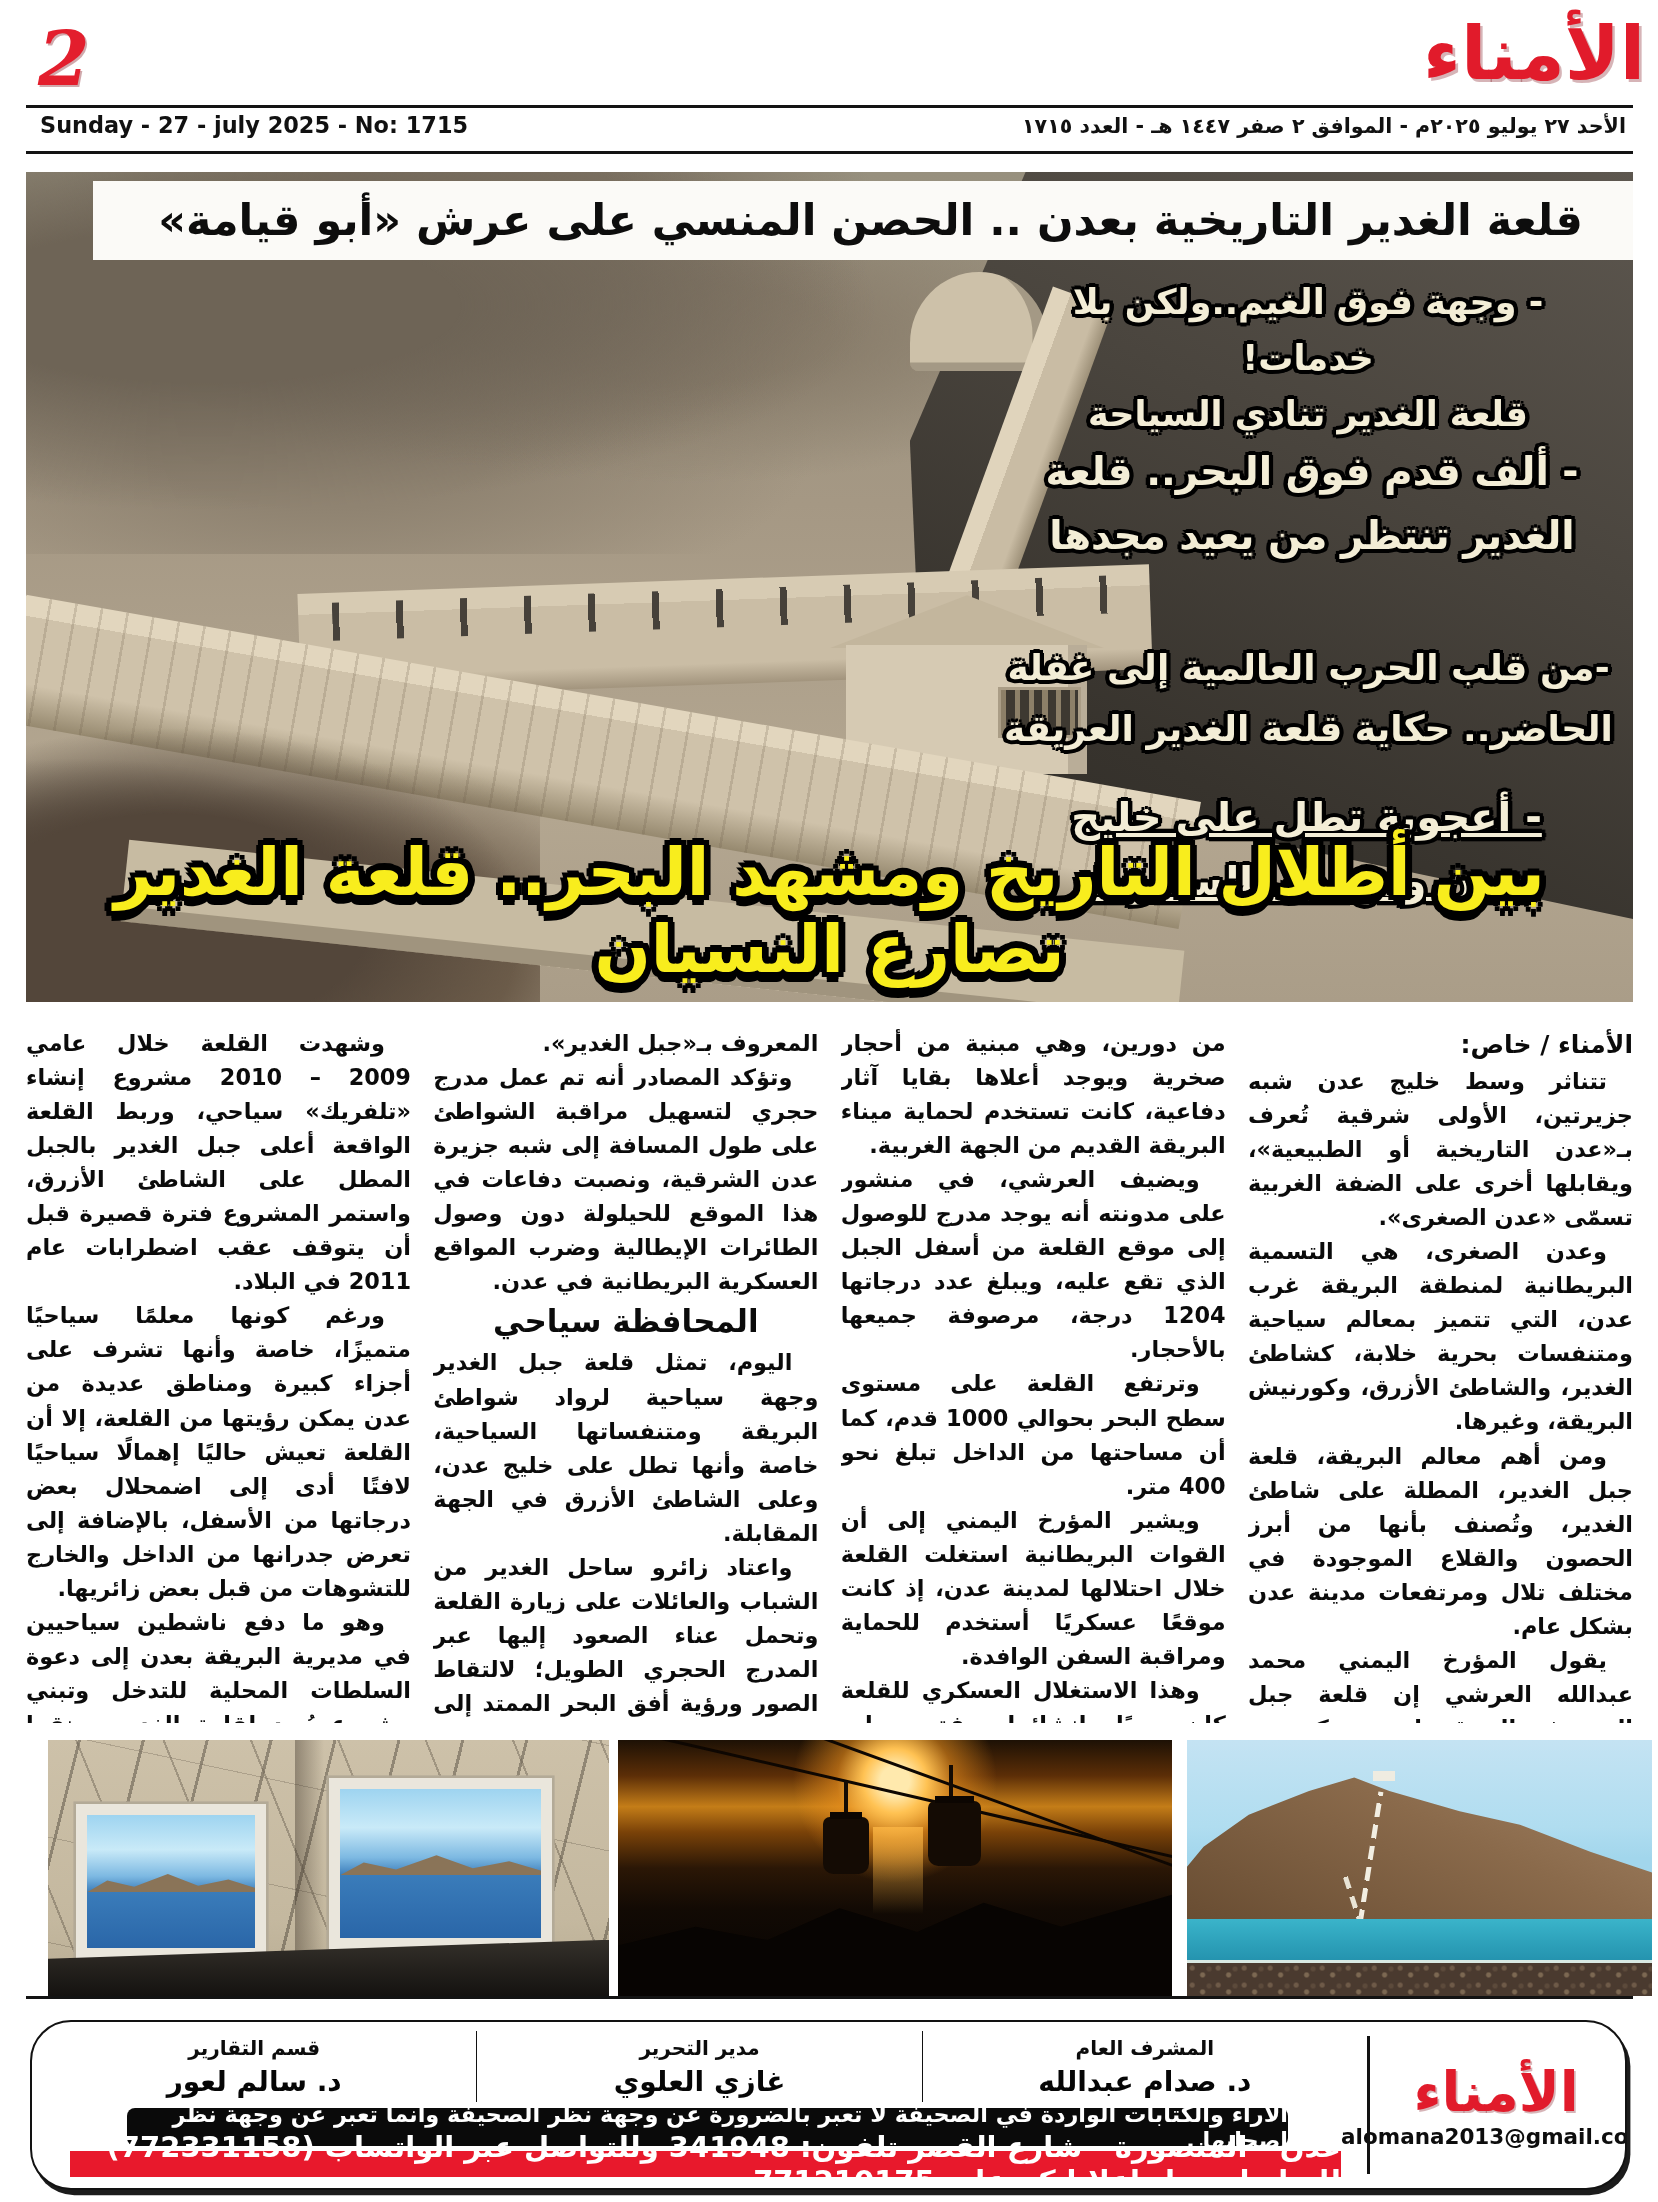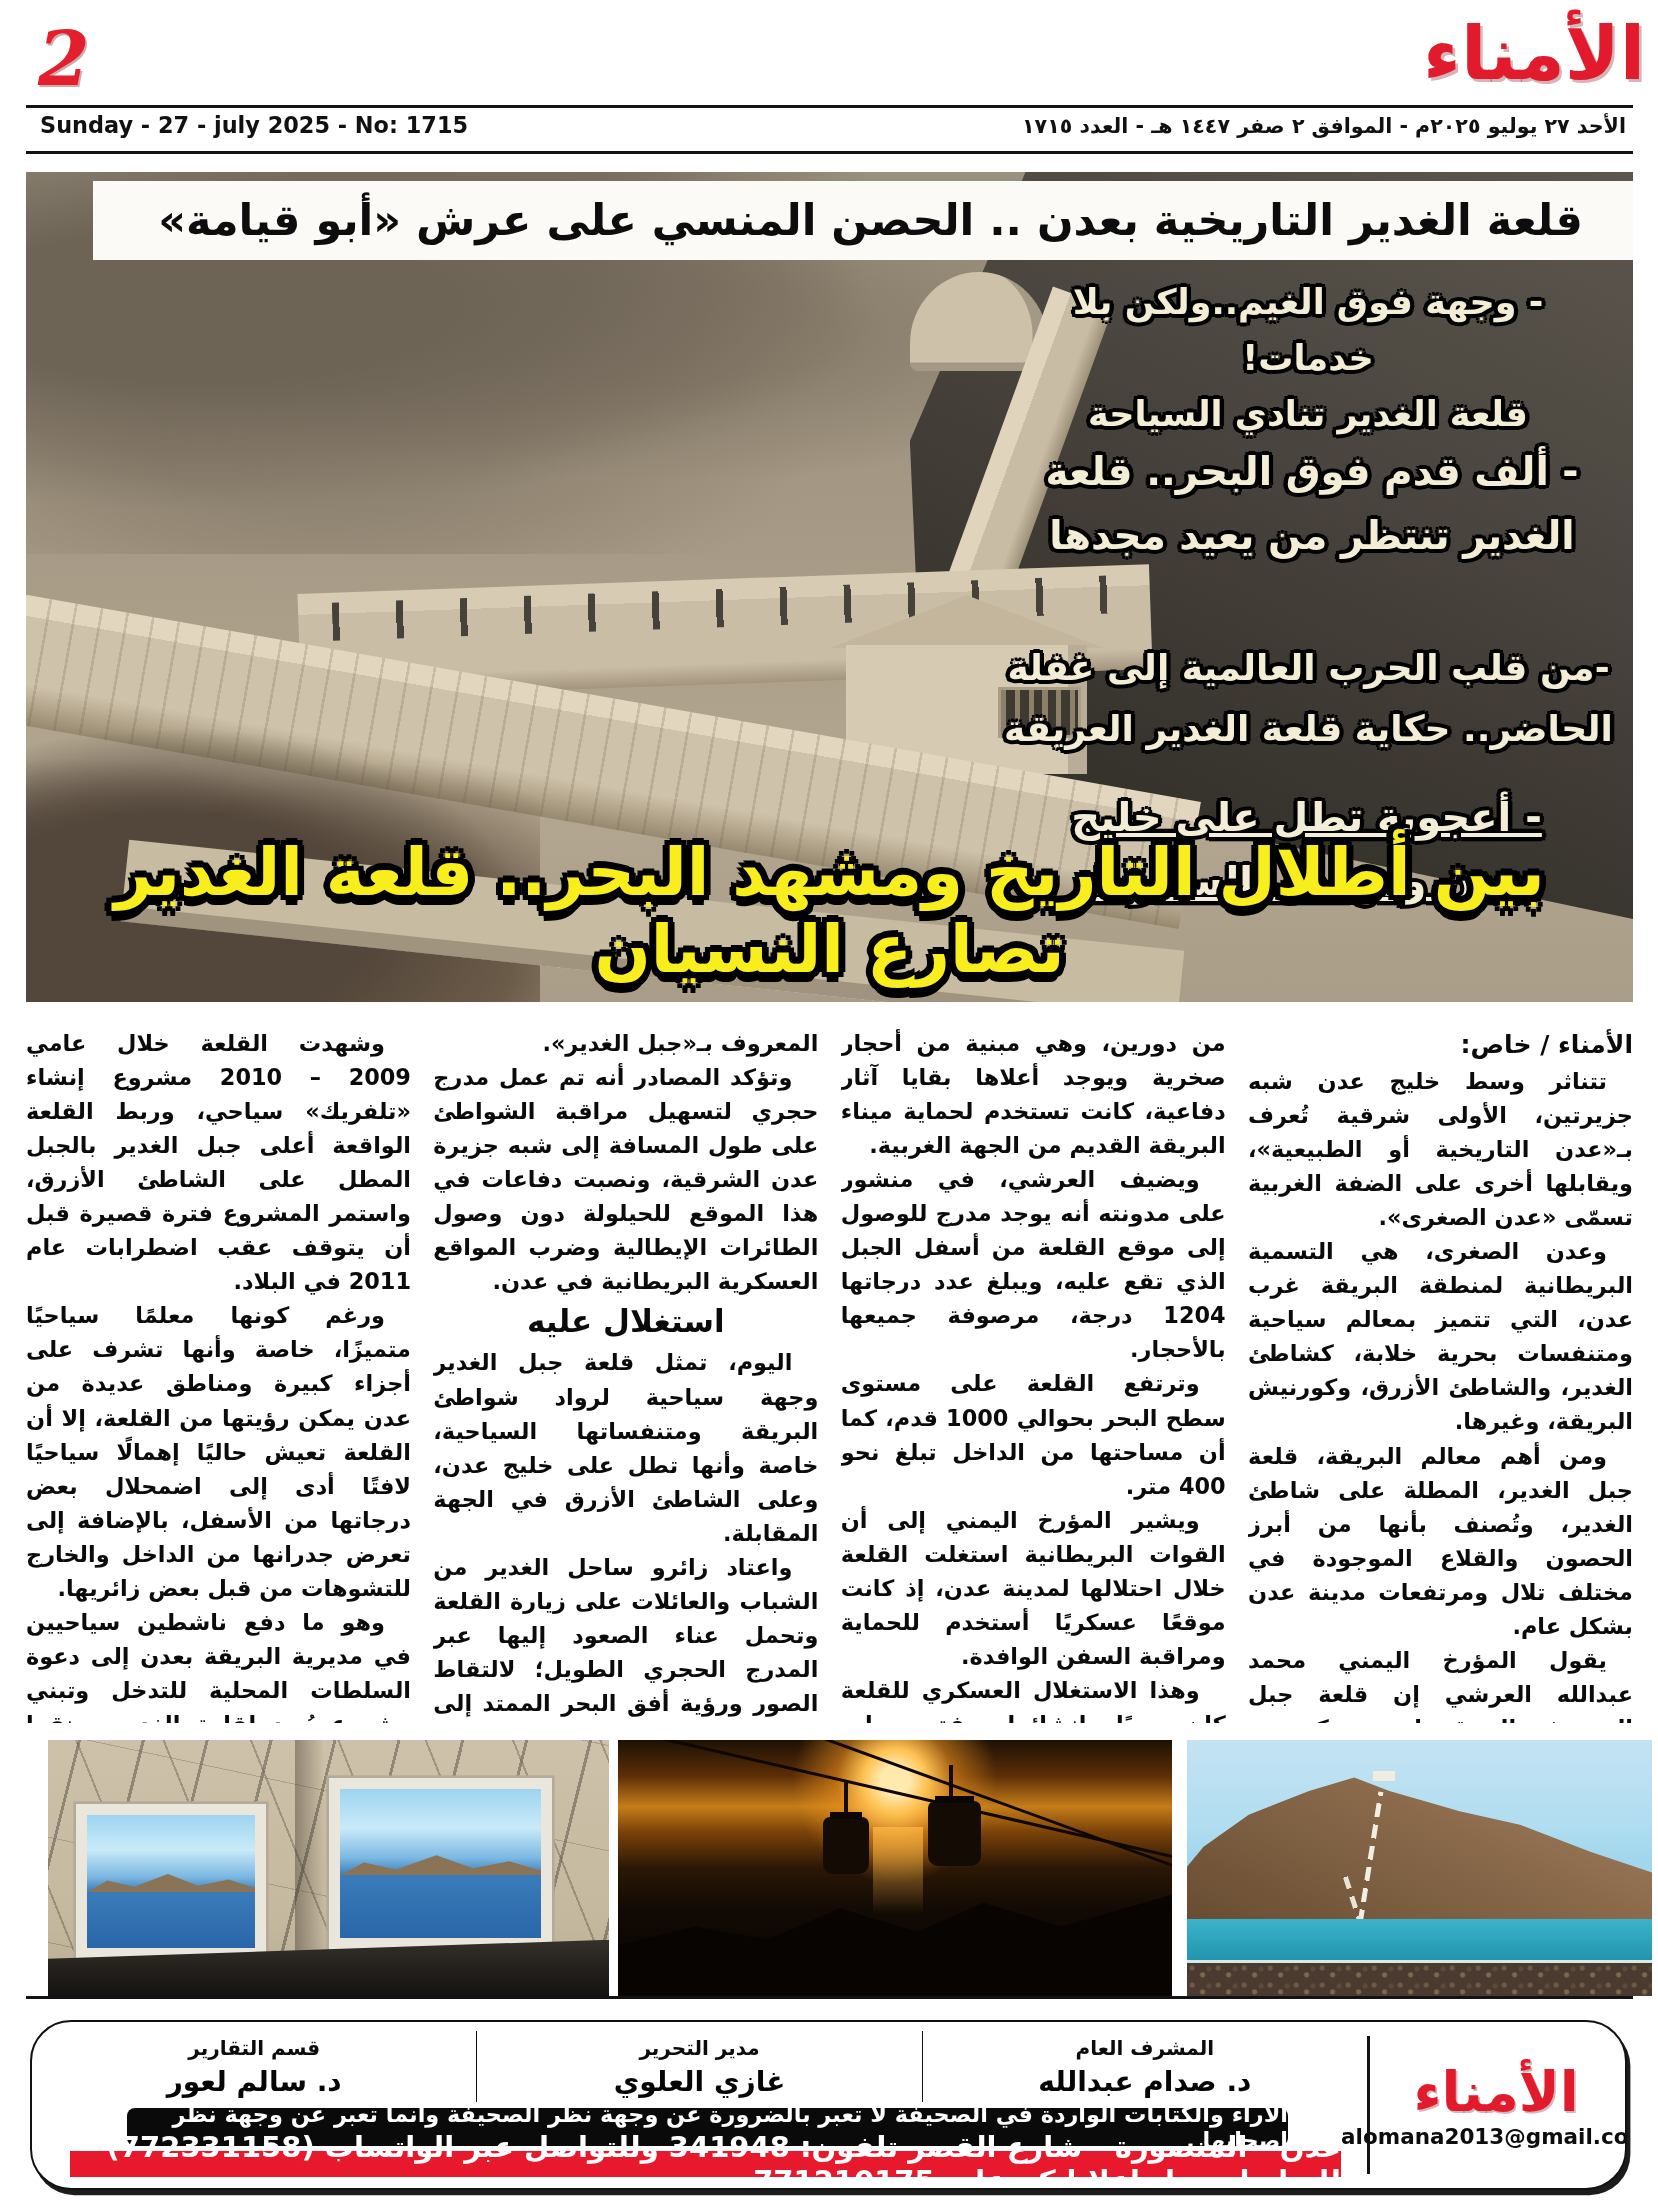--- a/index.html
+++ b/index.html
@@ -194,21 +194,21 @@
     <div class="col rtl">
       <p class="noindent">من دورين، وهي مبنية من أحجار صخرية ويوجد أعلاها بقايا آثار دفاعية، كانت تستخدم لحماية ميناء البريقة القديم من الجهة الغربية.</p>
       <p>ويضيف العرشي، في منشور على مدونته أنه يوجد مدرج للوصول إلى موقع القلعة من أسفل الجبل الذي تقع عليه، ويبلغ عدد درجاتها 1204 درجة، مرصوفة جميعها بالأحجار.</p>
       <p>وترتفع القلعة على مستوى سطح البحر بحوالي 1000 قدم، كما أن مساحتها من الداخل تبلغ نحو 400 متر.</p>
       <p>ويشير المؤرخ اليمني إلى أن القوات البريطانية استغلت القلعة خلال احتلالها لمدينة عدن، إذ كانت موقعًا عسكريًا أستخدم للحماية ومراقبة السفن الوافدة.</p>
       <p>وهذا الاستغلال العسكري للقلعة كان سببًا بإنشائها، وفق مصادر أخرى، فخلال اشتداد الحرب العالمية الثانية، واشتداد غارات الطيران الحربي الإيطالي على المواقع البريطانية في عدن، قامت القوات العسكرية البريطانية بداية عام 1940 ببناء القلعة أعلى جبل «أبو قيامة»</p>
     </div>
     <div class="col rtl">
       <p class="noindent">المعروف بـ«جبل الغدير».</p>
       <p>وتؤكد المصادر أنه تم عمل مدرج حجري لتسهيل مراقبة الشواطئ على طول المسافة إلى شبه جزيرة عدن الشرقية، ونصبت دفاعات في هذا الموقع للحيلولة دون وصول الطائرات الإيطالية وضرب المواقع العسكرية البريطانية في عدن.</p>
-      <p class="subhead">استغلال عليه</p>
+      <p class="subhead">المحافظة سياحي</p>
       <p>اليوم، تمثل قلعة جبل الغدير وجهة سياحية لرواد شواطئ البريقة ومتنفساتها السياحية، خاصة وأنها تطل على خليج عدن، وعلى الشاطئ الأزرق في الجهة المقابلة.</p>
       <p>واعتاد زائرو ساحل الغدير من الشباب والعائلات على زيارة القلعة وتحمل عناء الصعود إليها عبر المدرج الحجري الطويل؛ لالتقاط الصور ورؤية أفق البحر الممتد إلى ما لا نهاية، رغم افتقارها للخدمات السياحية.</p>
     </div>
     <div class="col rtl">
       <p>وشهدت القلعة خلال عامي 2009 – 2010 مشروع إنشاء «تلفريك» سياحي، وربط القلعة الواقعة أعلى جبل الغدير بالجبل المطل على الشاطئ الأزرق، واستمر المشروع فترة قصيرة قبل أن يتوقف عقب اضطرابات عام 2011 في البلاد.</p>
       <p>ورغم كونها معلمًا سياحيًا متميزًا، خاصة وأنها تشرف على أجزاء كبيرة ومناطق عديدة من عدن يمكن رؤيتها من القلعة، إلا أن القلعة تعيش حاليًا إهمالًا سياحيًا لافتًا أدى إلى اضمحلال بعض درجاتها من الأسفل، بالإضافة إلى تعرض جدرانها من الداخل والخارج للتشوهات من قبل بعض زائريها.</p>
       <p>وهو ما دفع ناشطين سياحيين في مديرية البريقة بعدن إلى دعوة السلطات المحلية للتدخل وتبني مشروع يُعيد لقلعة الغدير رونقها وجمالها، ويجذب مزيدًا من السياح والزائرين إليها، مع تفعيل قوانين المحافظة عليها كونها معلمًا سياحيًا وتاريخيًا.</p>
     </div>
   </div>
 

